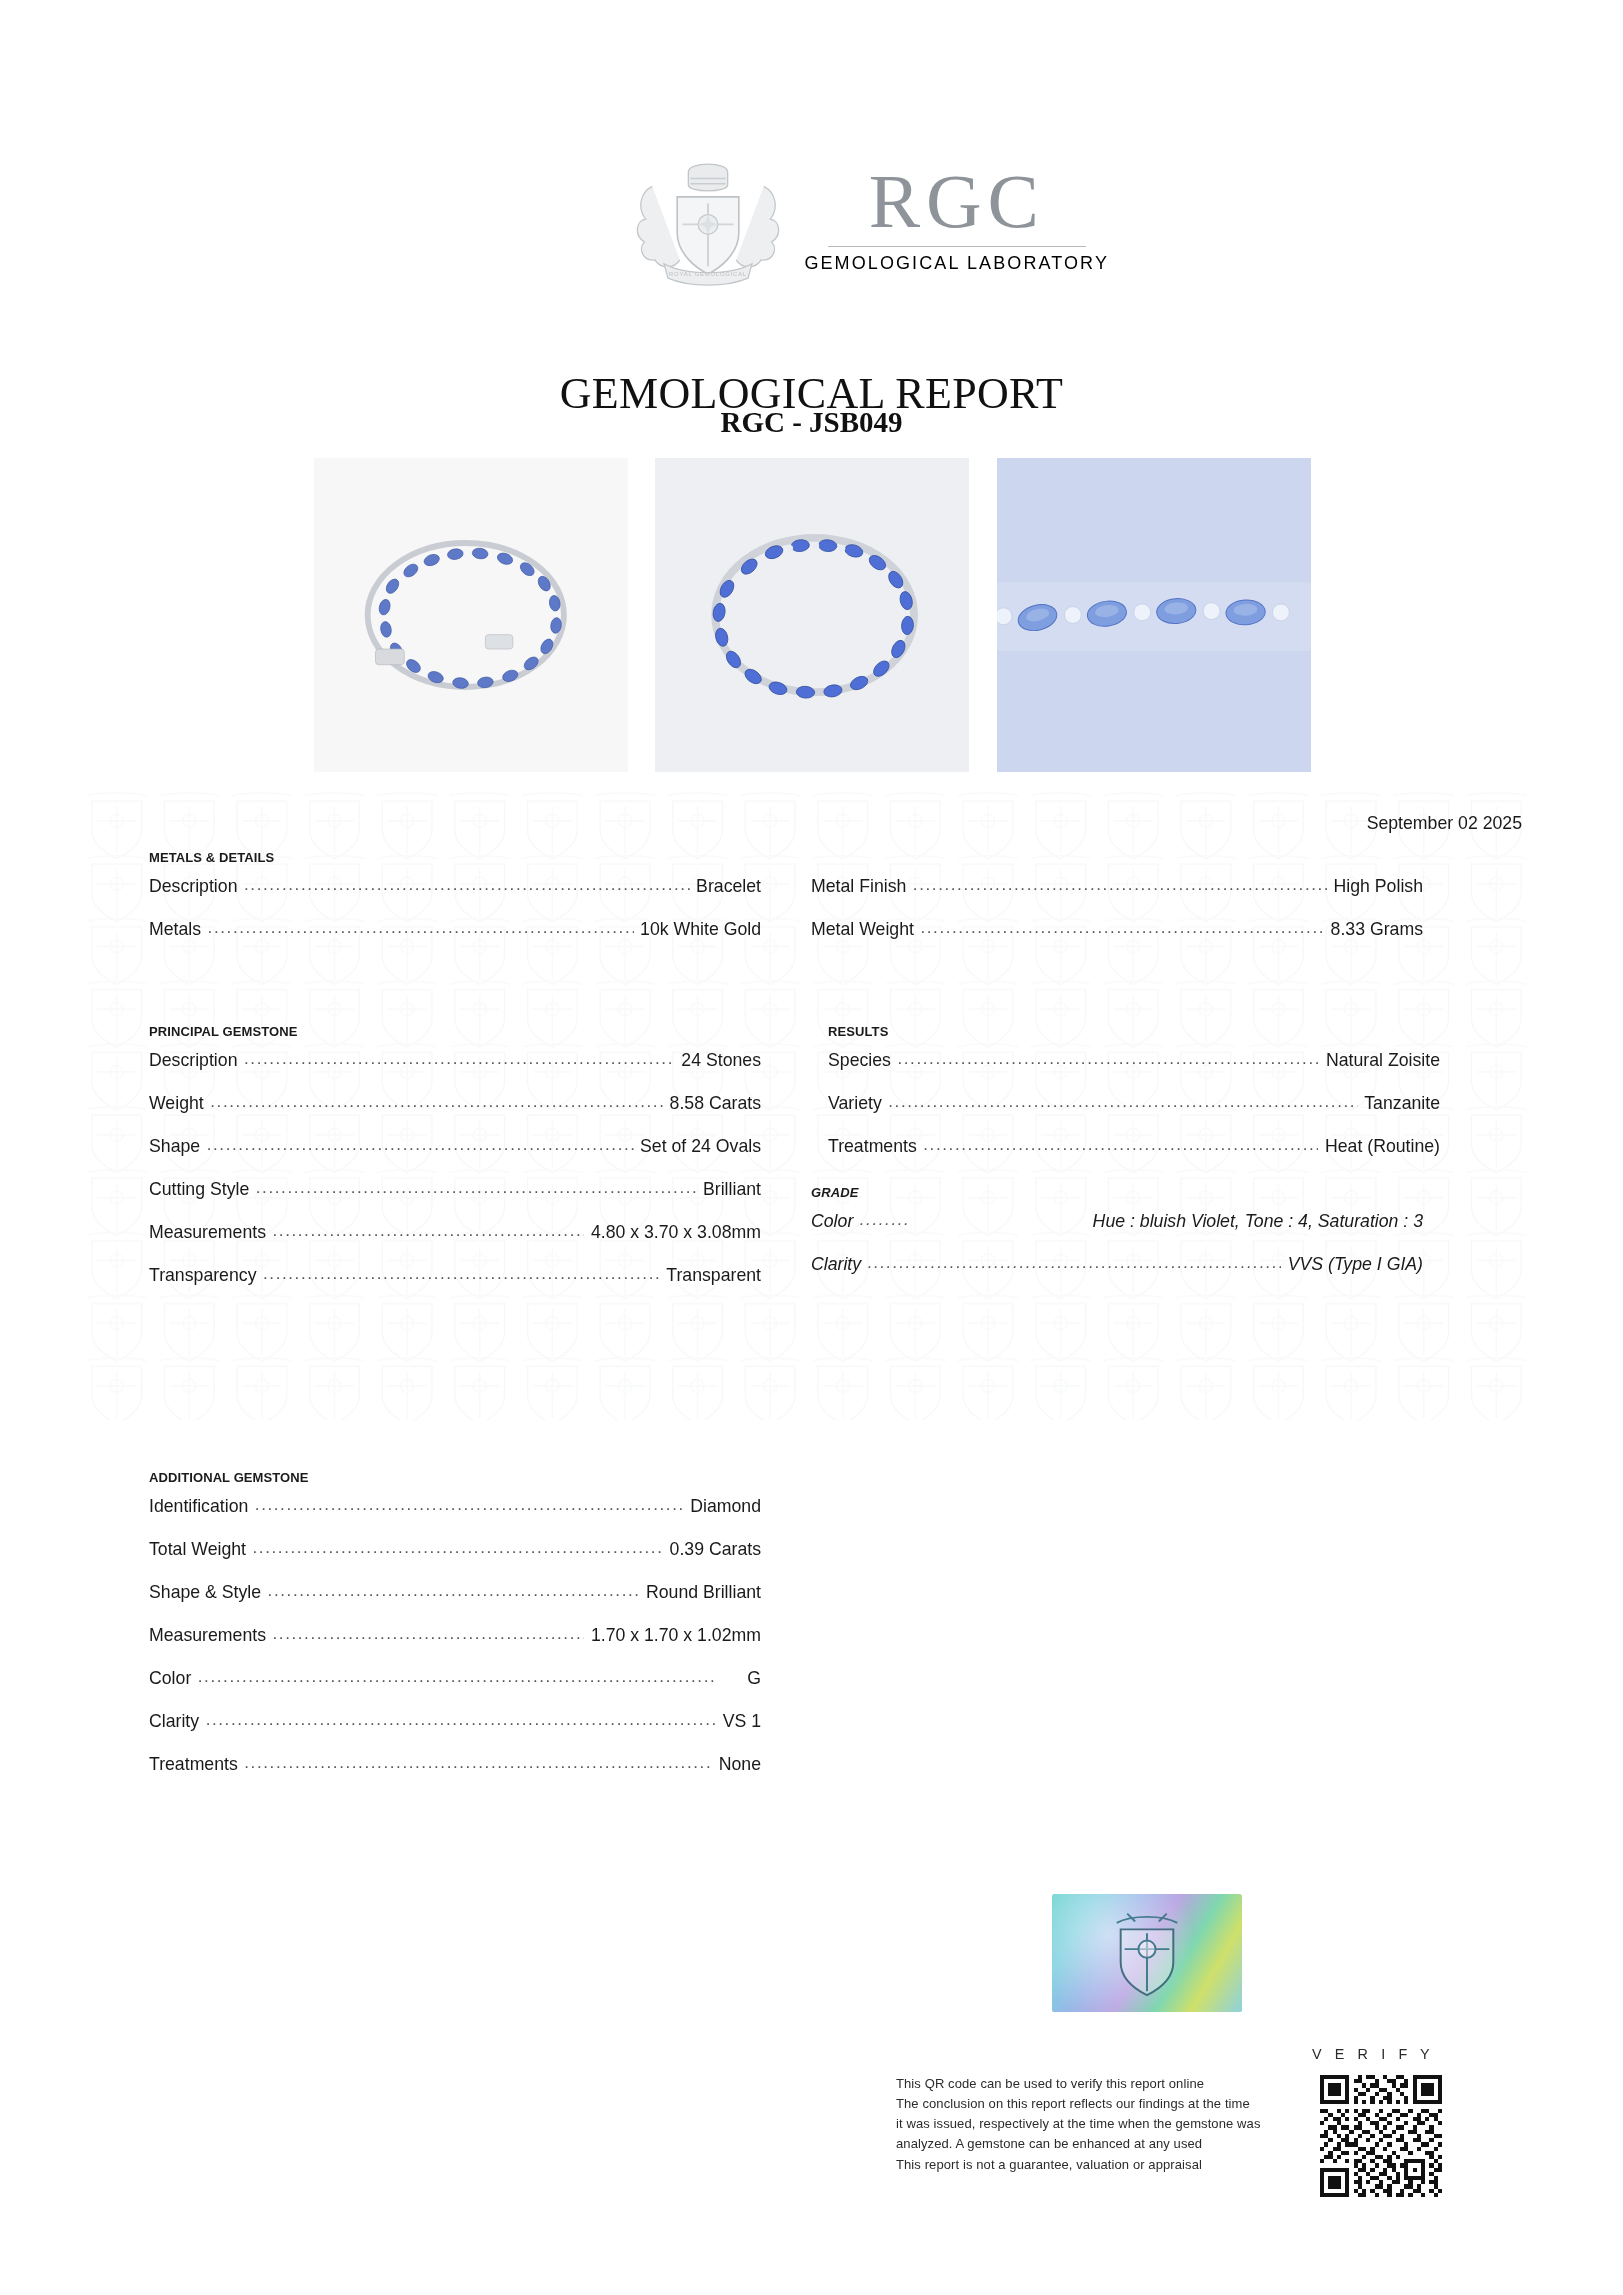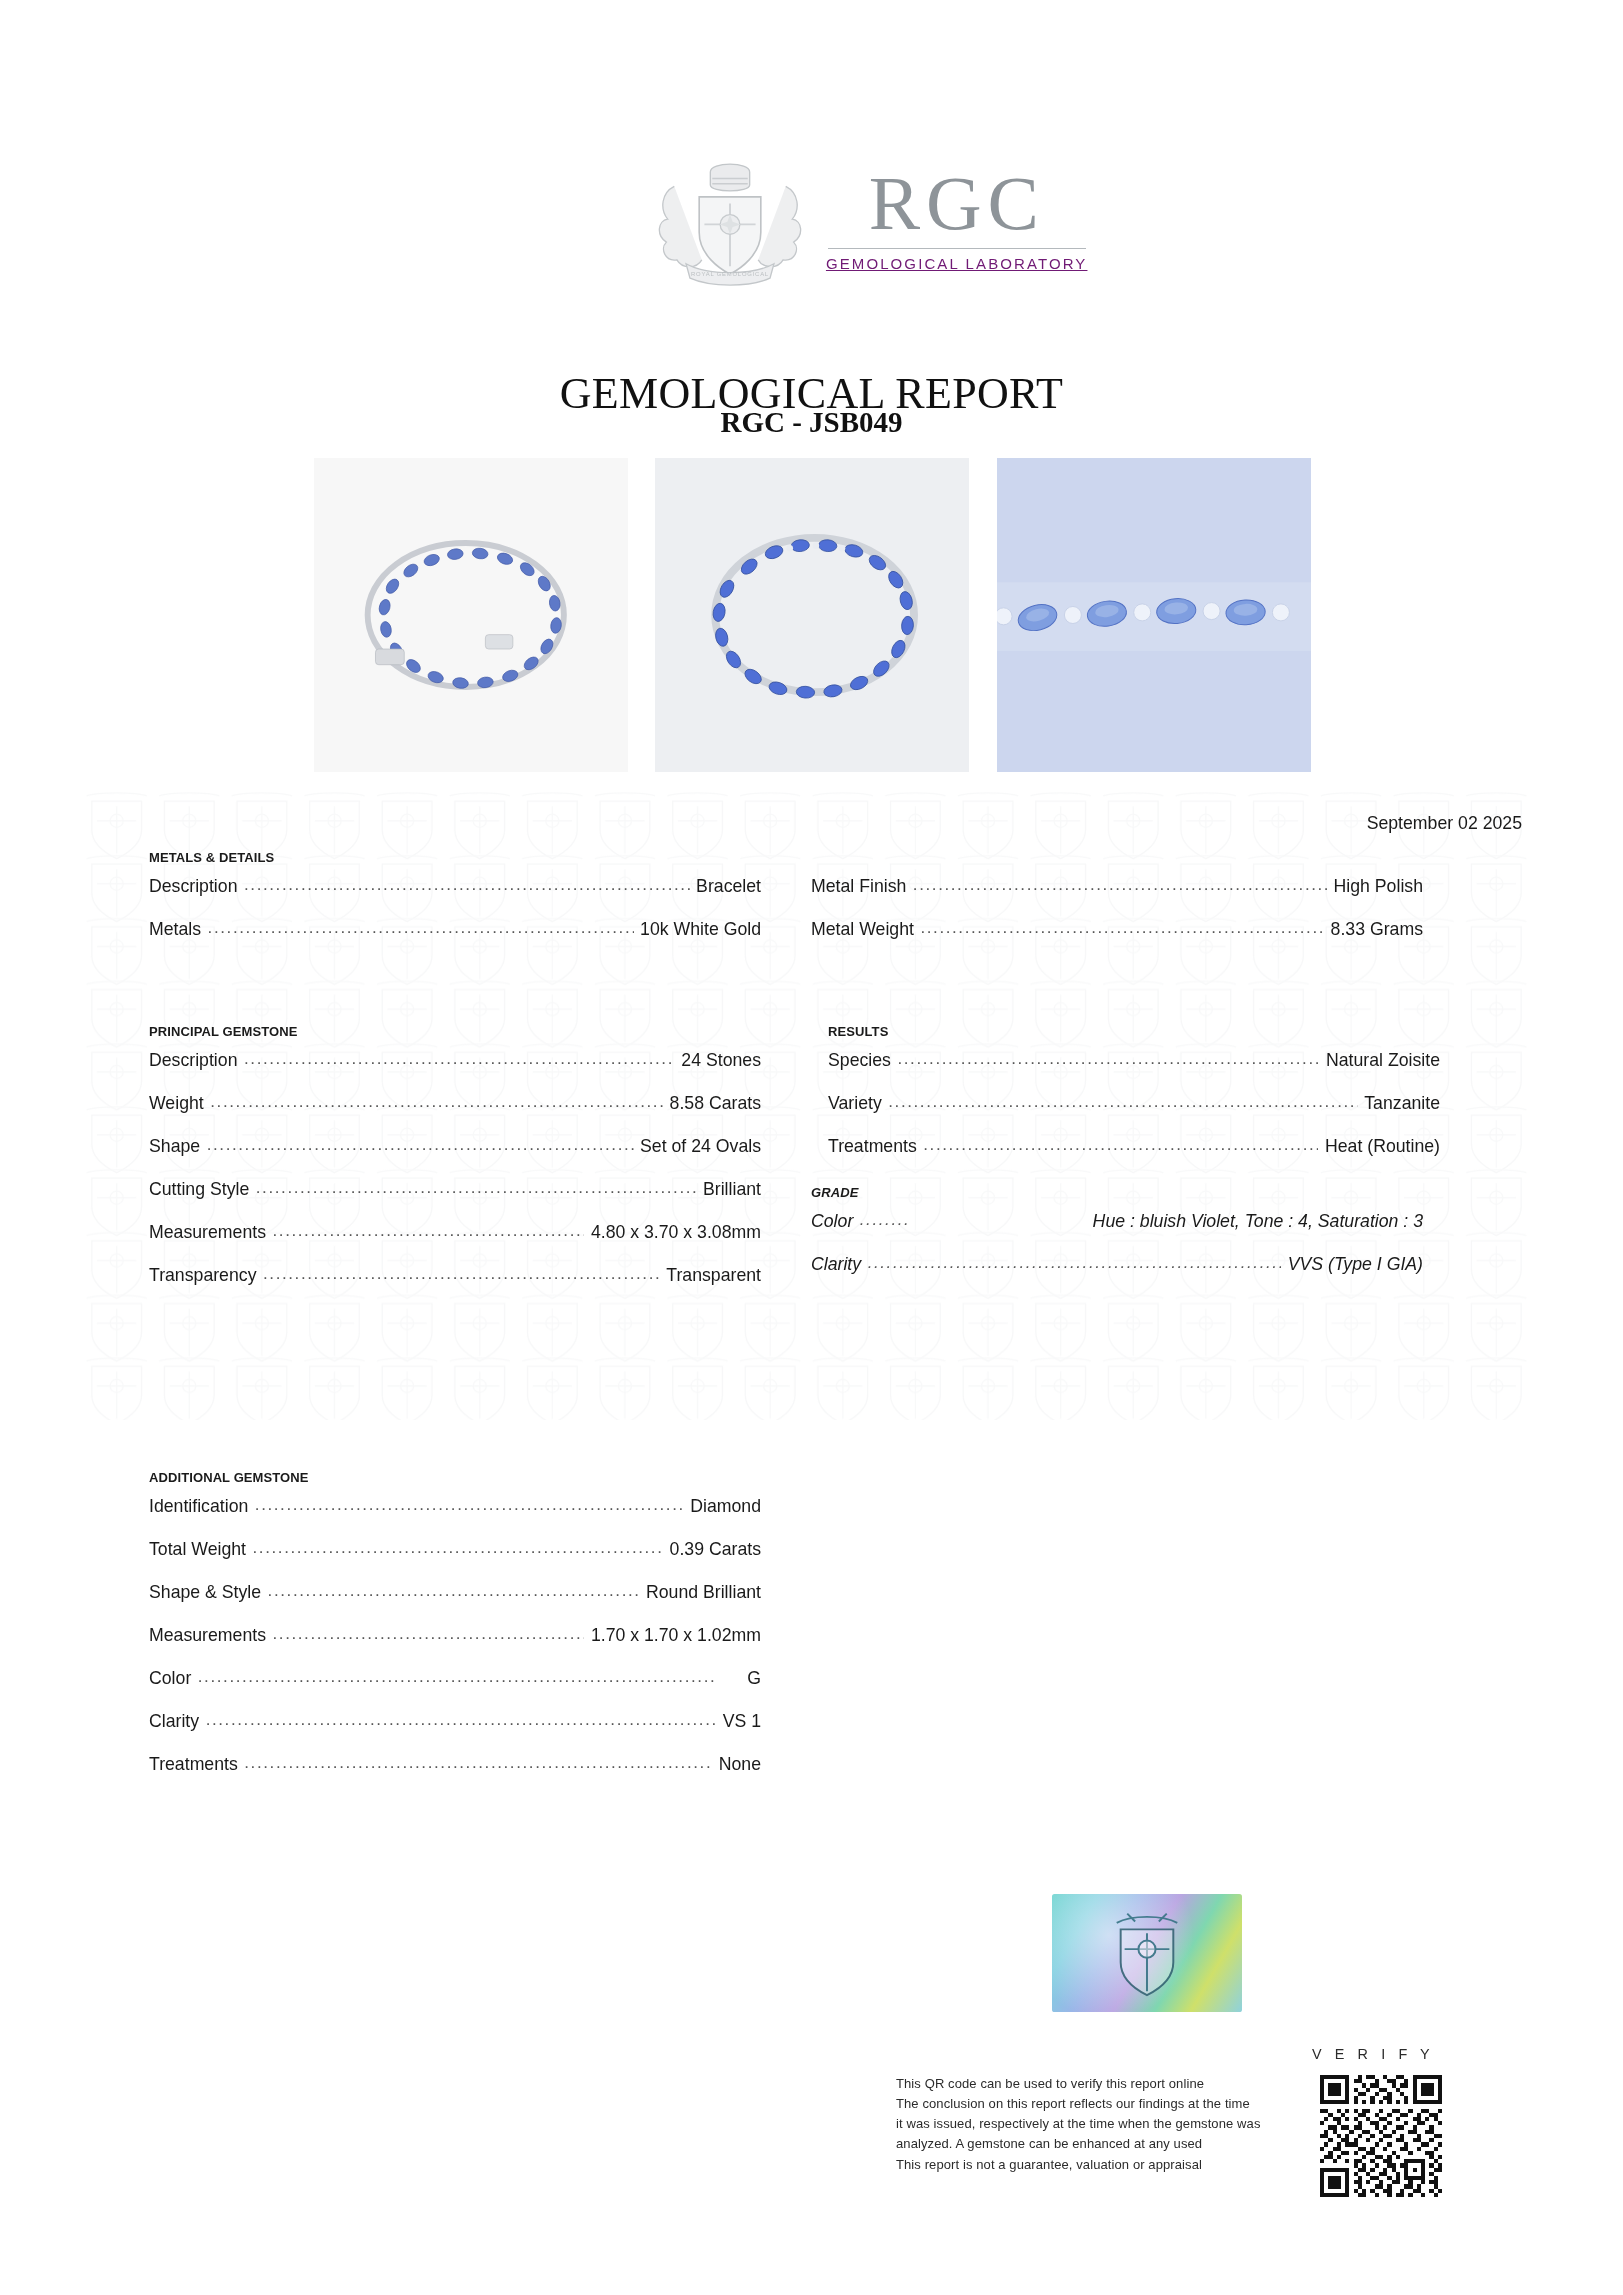--- a/index.html
+++ b/index.html
@@ -56,24 +56,23 @@
     font-weight: 400;
   }
   .logo-rule {
     width: 258px;
     height: 1.3px;
     background: #b4b9bd;
     margin: 3.9px 0 5.2px 0;
   }
   .logo-sub {
     font-family: "Liberation Sans", sans-serif;
-    font-size: 15px;
+    font-size: 18px;
     letter-spacing: 2.1px;
-    color: #701a75;
-    text-decoration: underline;
+    color: #000000;
   }
 
   .doc-title {
     position: absolute;
     top: 337px;
     width: 100%;
     text-align: center;
     font-family: "Liberation Serif", serif;
     font-size: 44px;
     color: #111;

